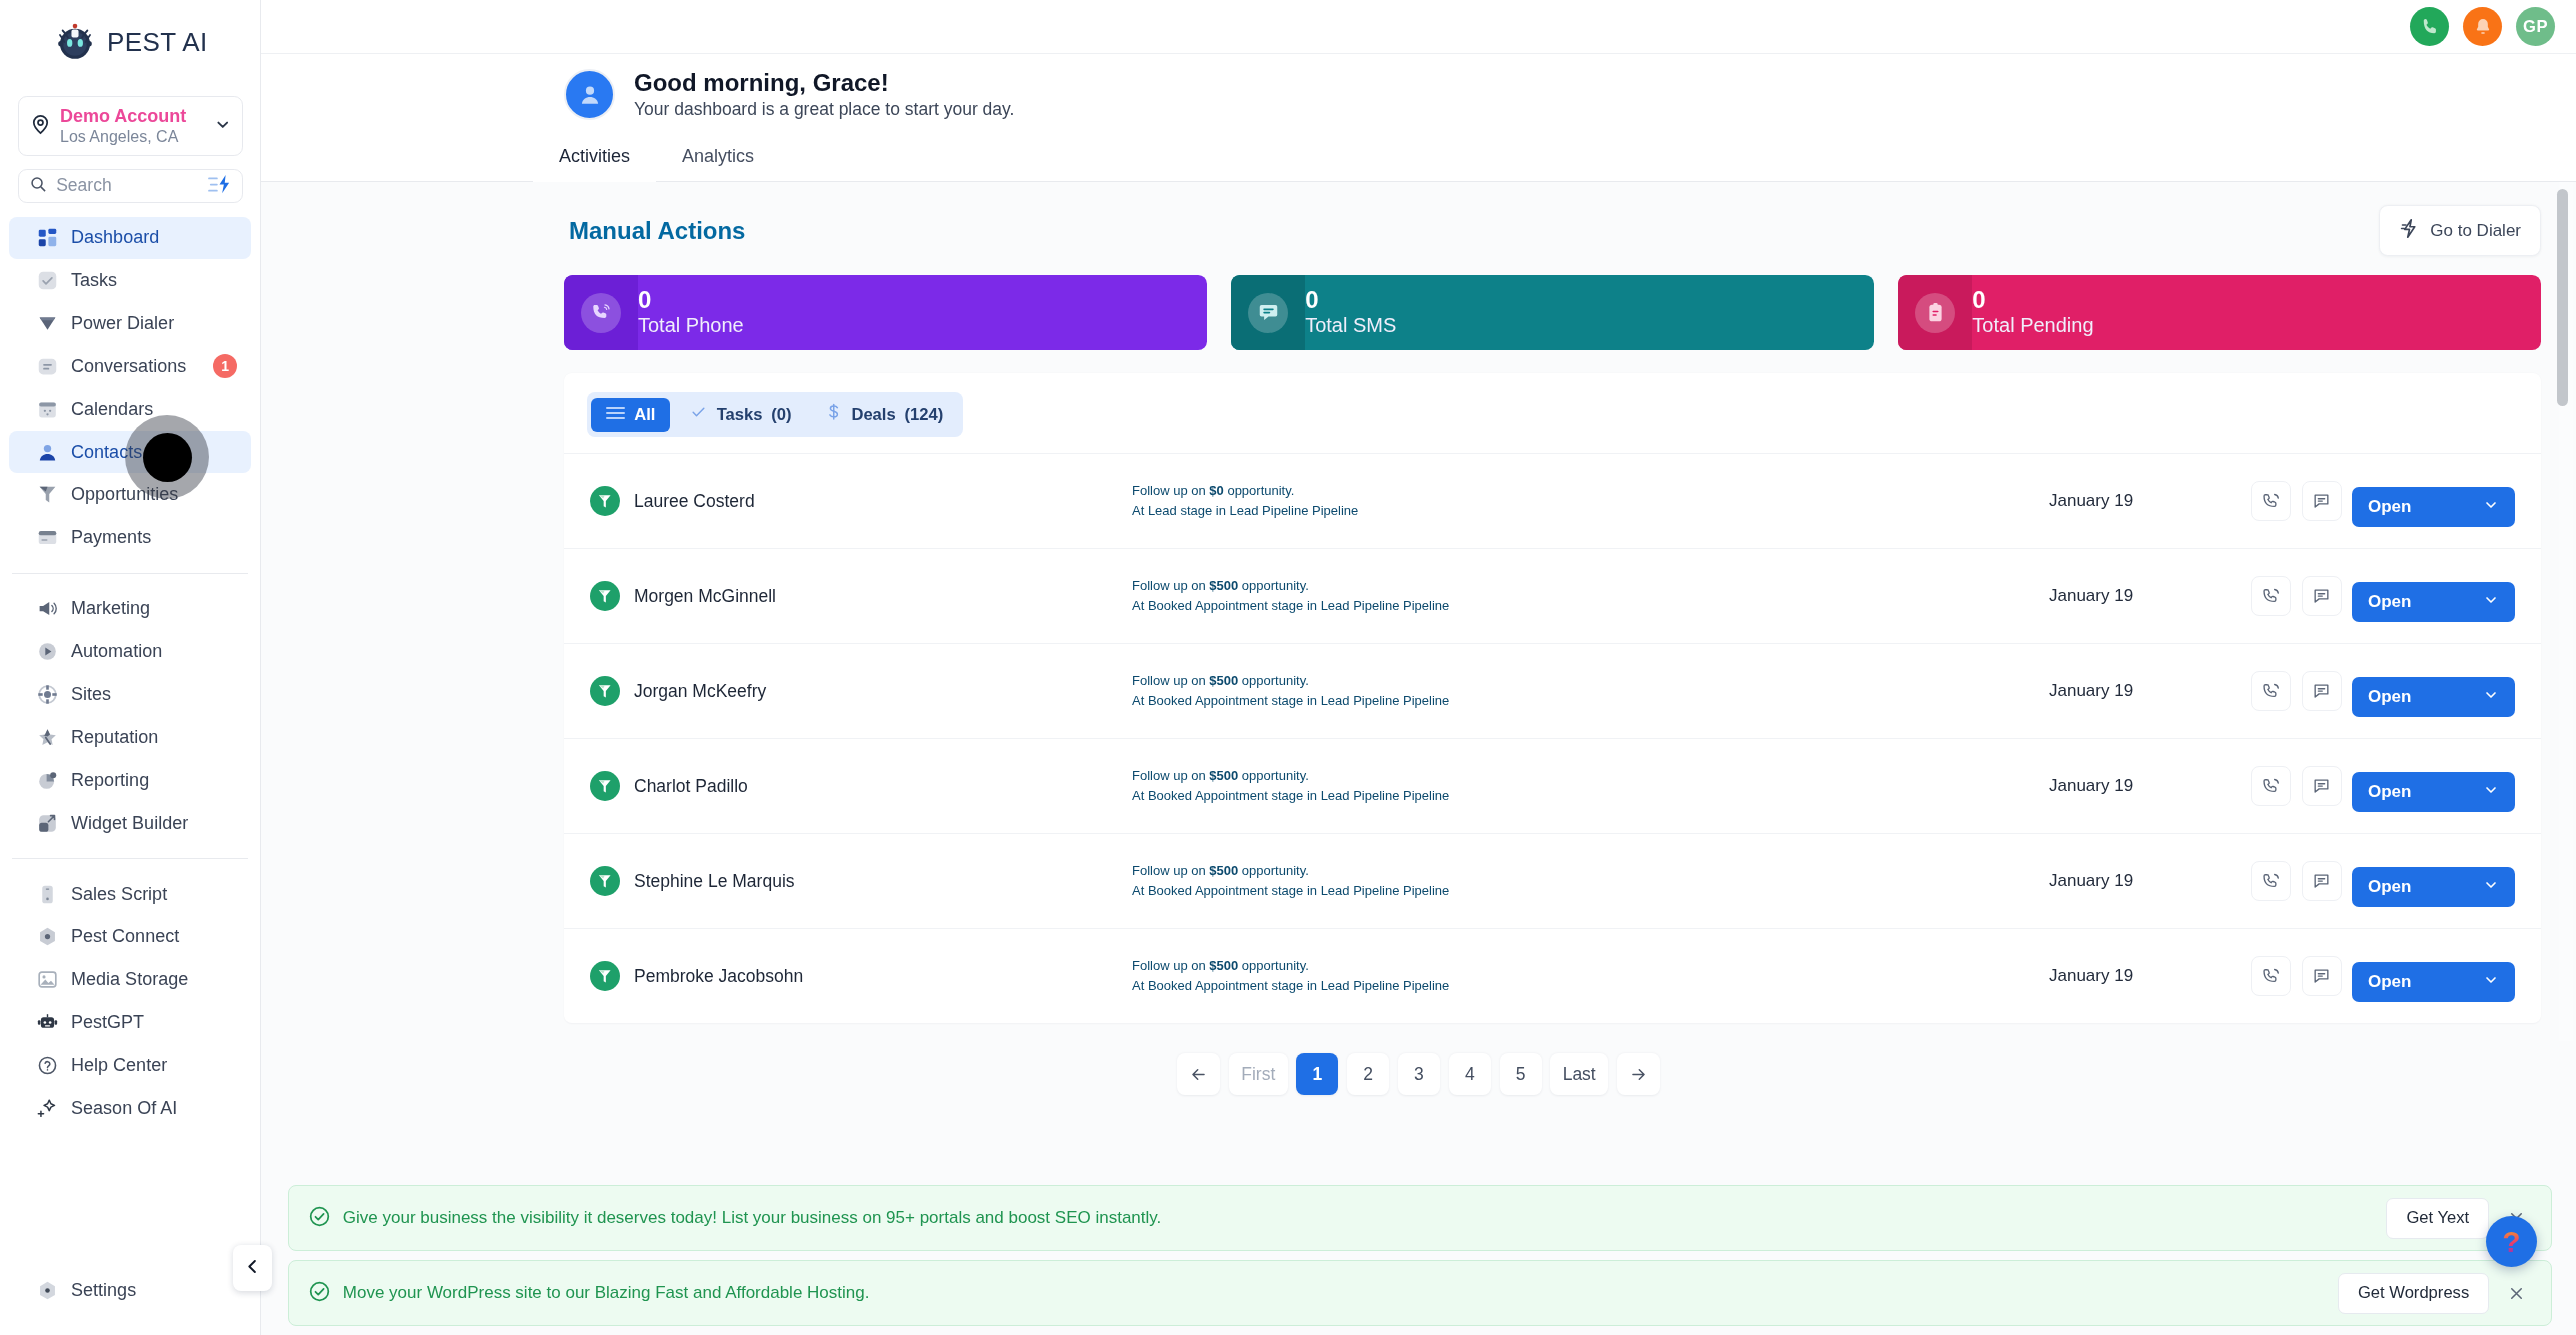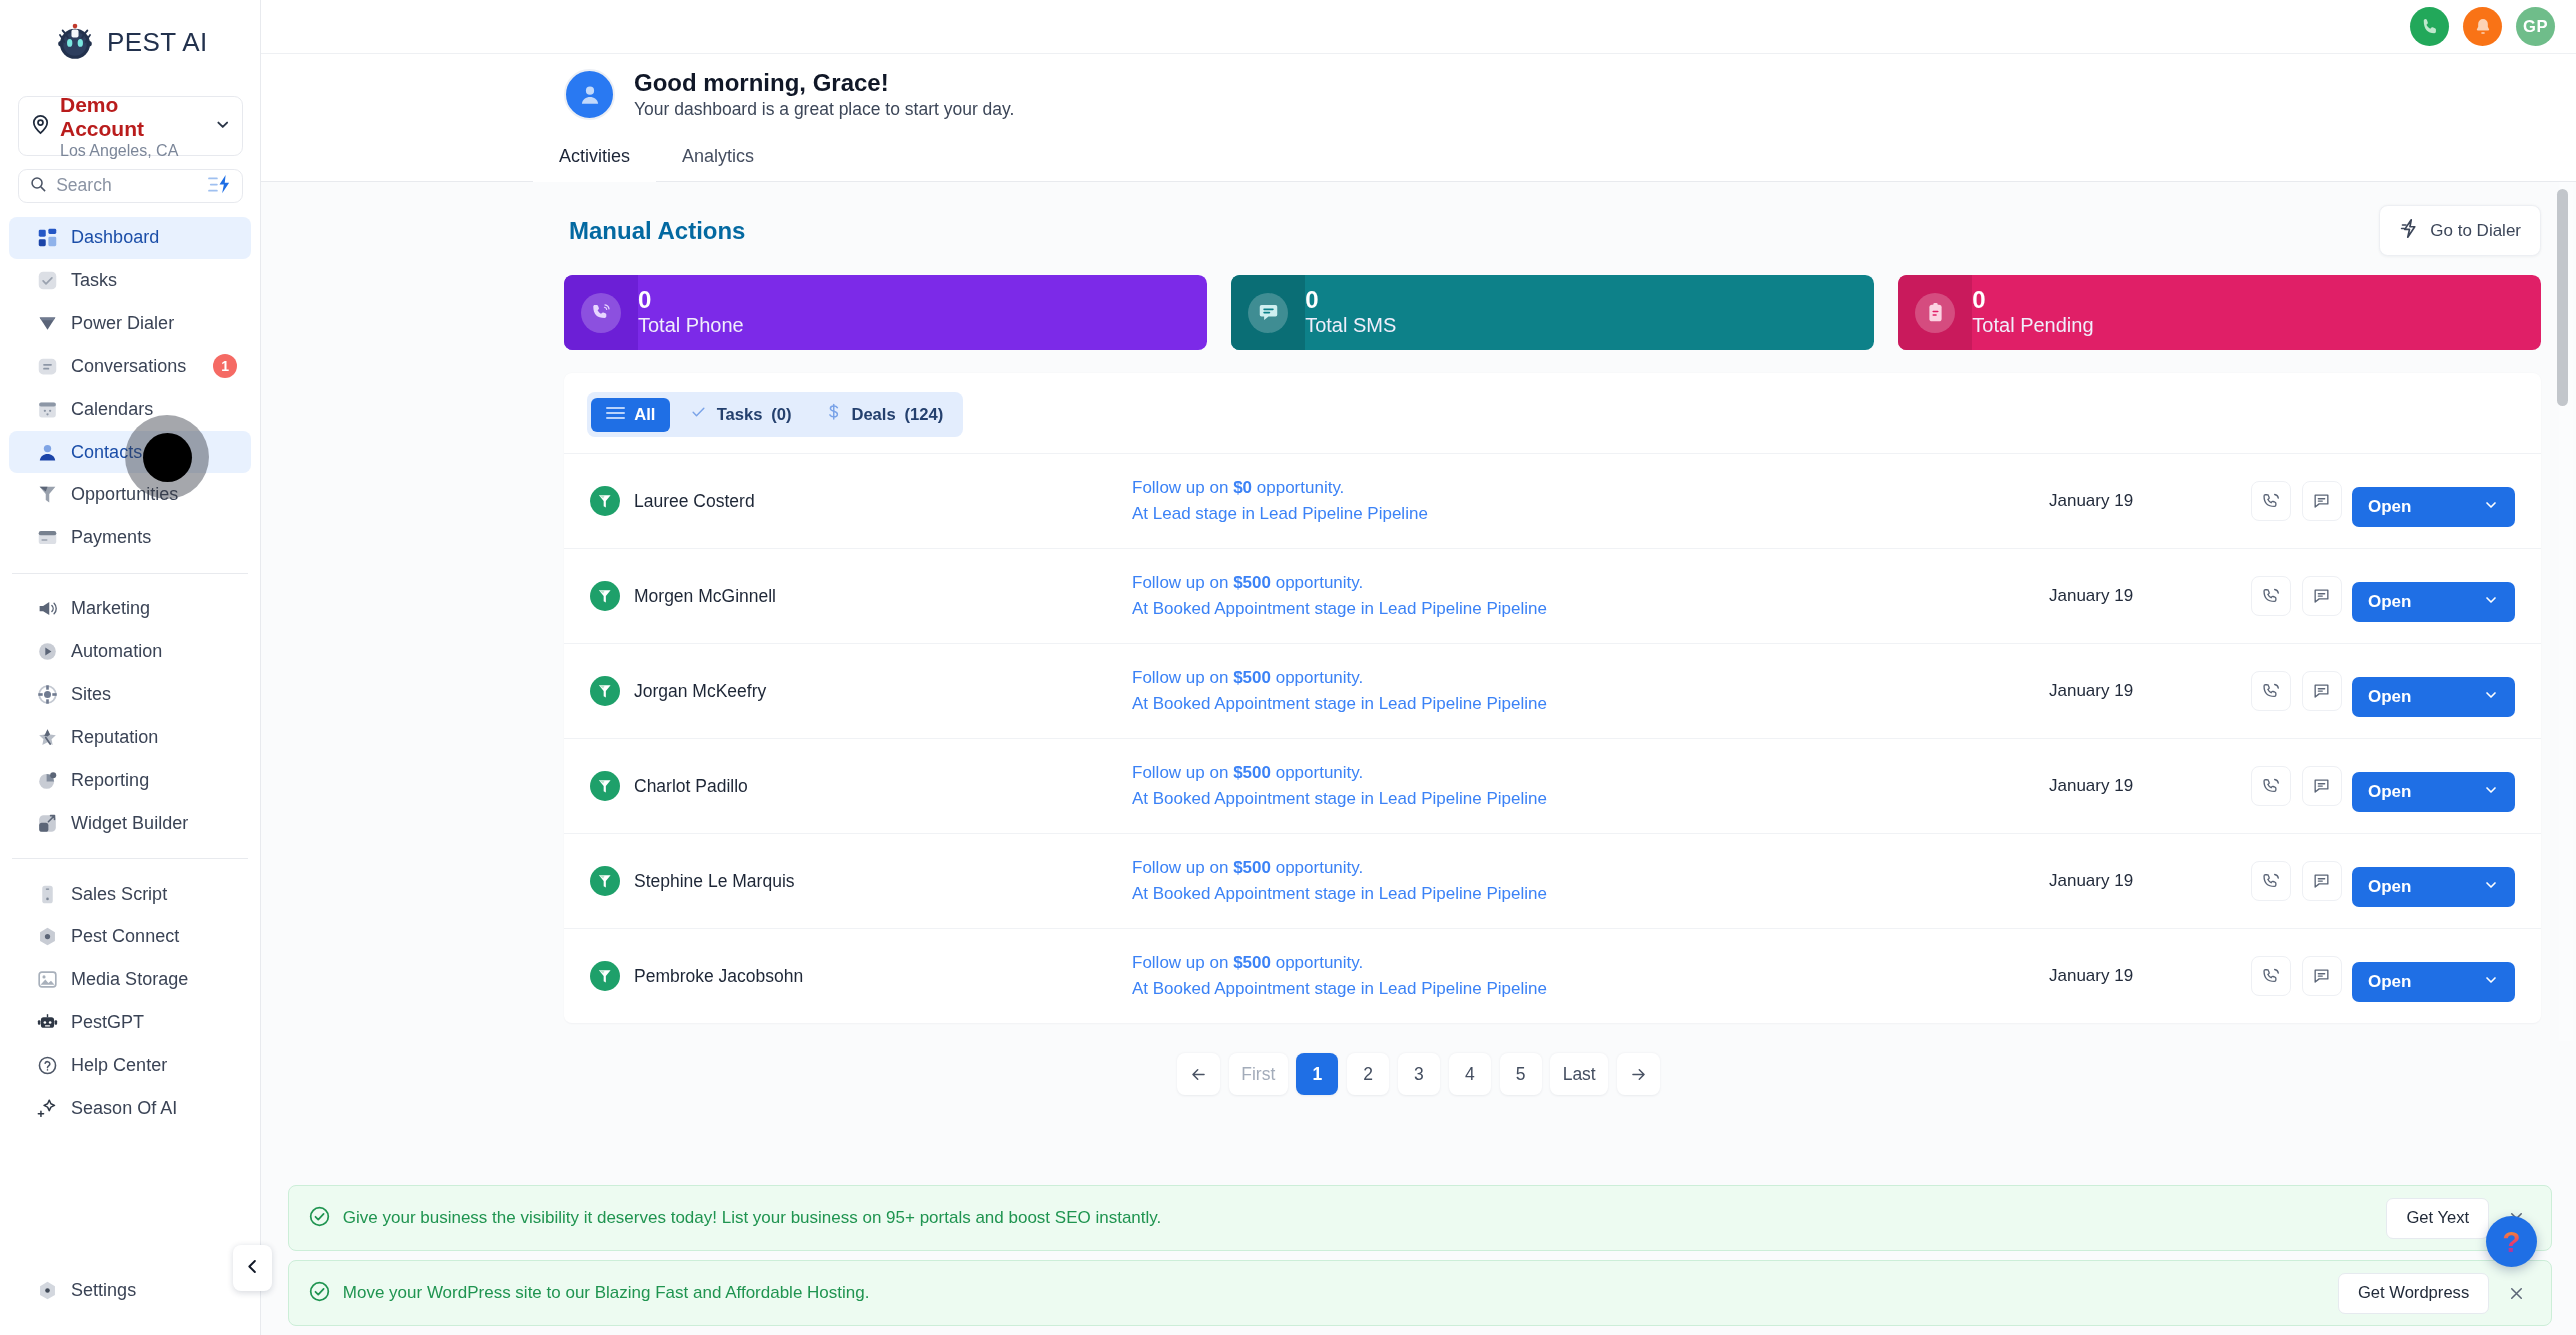--- a/index.html
+++ b/index.html
@@ -19,21 +19,21 @@
   }
   .brand { height: 84px; display: flex; align-items: center; justify-content: center; gap: 8.8px; }
   .brand-logo { width: 46px; height: 46px; flex: none; }
   .brand-text { font-size: 26px; font-weight: 400; color: #22314d; letter-spacing: 0.4px; }
 
   .acct-box {
     margin: 12.3px 17.5px 0 17.5px; height: 60px; border: 0.9px solid #e7e9ee; border-radius: 8.8px;
     display: flex; align-items: center; padding: 0 10.5px; gap: 8px; background:#fff;
   }
   .acct-txt { flex: 1; min-width: 0; }
-  .acct-name { font-size: 21px; font-weight: 700; color: #b91c1c; line-height: 1.15; }
+  .acct-name { font-size: 18px; font-weight: 700; color: #ec4899; line-height: 1.15; }
   .acct-loc { font-size: 16px; color: #7b8699; line-height: 1.2; }
 
   .search-box {
     margin: 12.3px 17.5px 0 17.5px; height: 34px; border: 0.9px solid #e7e9ee; border-radius: 8.8px;
     display: flex; align-items: center; padding: 0 10.5px; gap: 8.8px; background:#fff;
   }
   .search-ph { flex:1; font-size: 17.5px; color: #8a93a3; }
 
   .nav { margin-top: 14px; flex: 1; overflow: hidden; }
   .nav-group { padding: 0 8.8px; }
@@ -115,21 +115,21 @@
   .fpill.on { background: #1f6fe5; color: #fff; }
 
   .row {
     display: flex; align-items: center; border-top: 0.9px solid #f0f2f5;
     padding: 17.5px 26px 17.5px 26px; min-height: 95px;
   }
   .row-name { display: flex; align-items: center; gap: 14px; width: 491px; flex: none; }
   .r-av { width: 30px; height: 30px; border-radius: 50%; background: #1ea06a; display: flex; align-items: center; justify-content: center; flex:none; }
   .r-nm { font-size: 17.5px; color: #1d2636; }
   .row-desc { flex: 1; min-width: 0; padding-left: 51px; }
-  .d1, .d2 { font-size: 17px; color: #3b82f6; line-height: 1.55; }
+  .d1, .d2 { font-size: 13px; color: #0c4a6e; line-height: 1.55; }
   .d1 b { font-weight: 700; }
   .row-date { width: 202px; flex: none; font-size: 17px; color: #232c3c; }
   .row-acts { display: flex; align-items: center; gap: 10.5px; flex: none; }
   .ibtn { width: 40px; height: 40px; border-radius: 8px; background:#fff; border:0.9px solid #eef0f4; display:flex; align-items:center; justify-content:center; }
   .openbtn {
     width: 163px; height: 40px; background: #1f6fe5; border-radius: 7px; color: #fff;
     font-size: 17px; font-weight: 700; display: flex; align-items: center;
     justify-content: space-between; padding: 0 16px; margin-top: 12px;
   }
 

